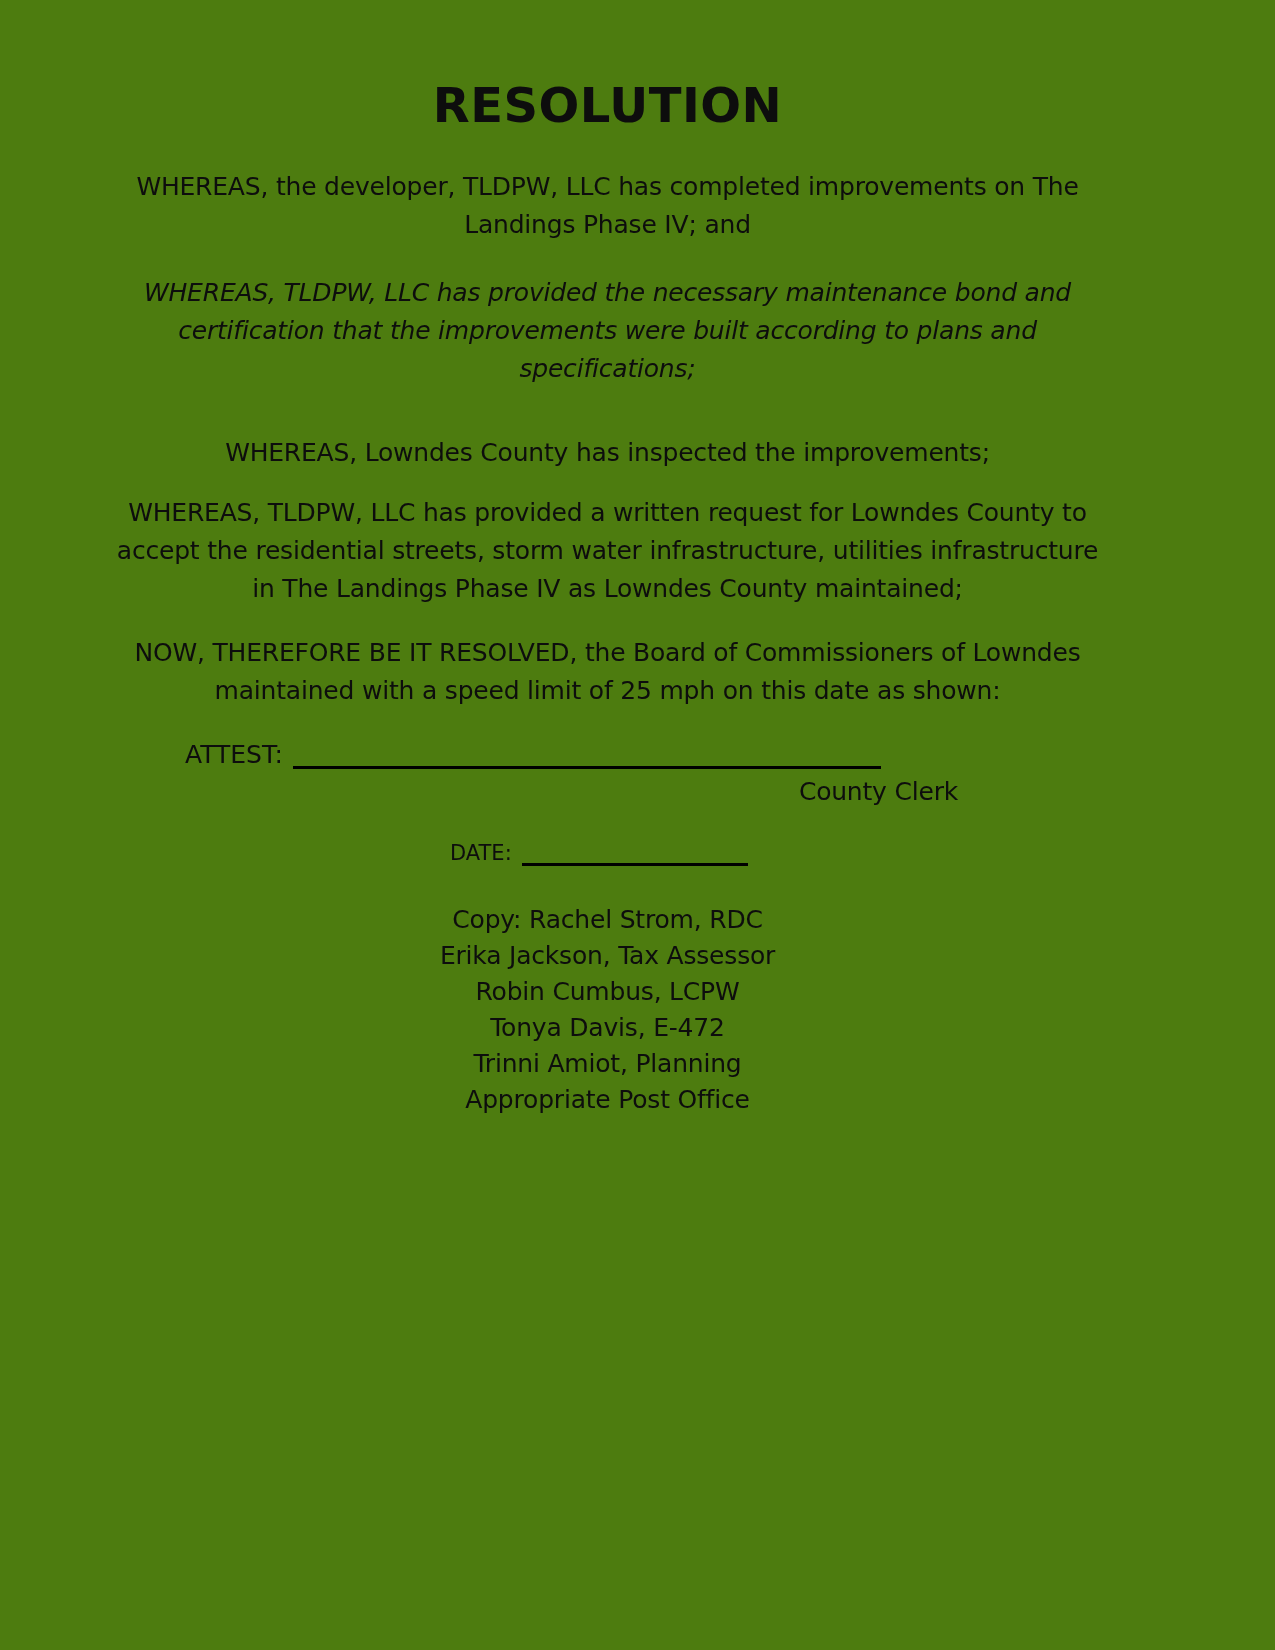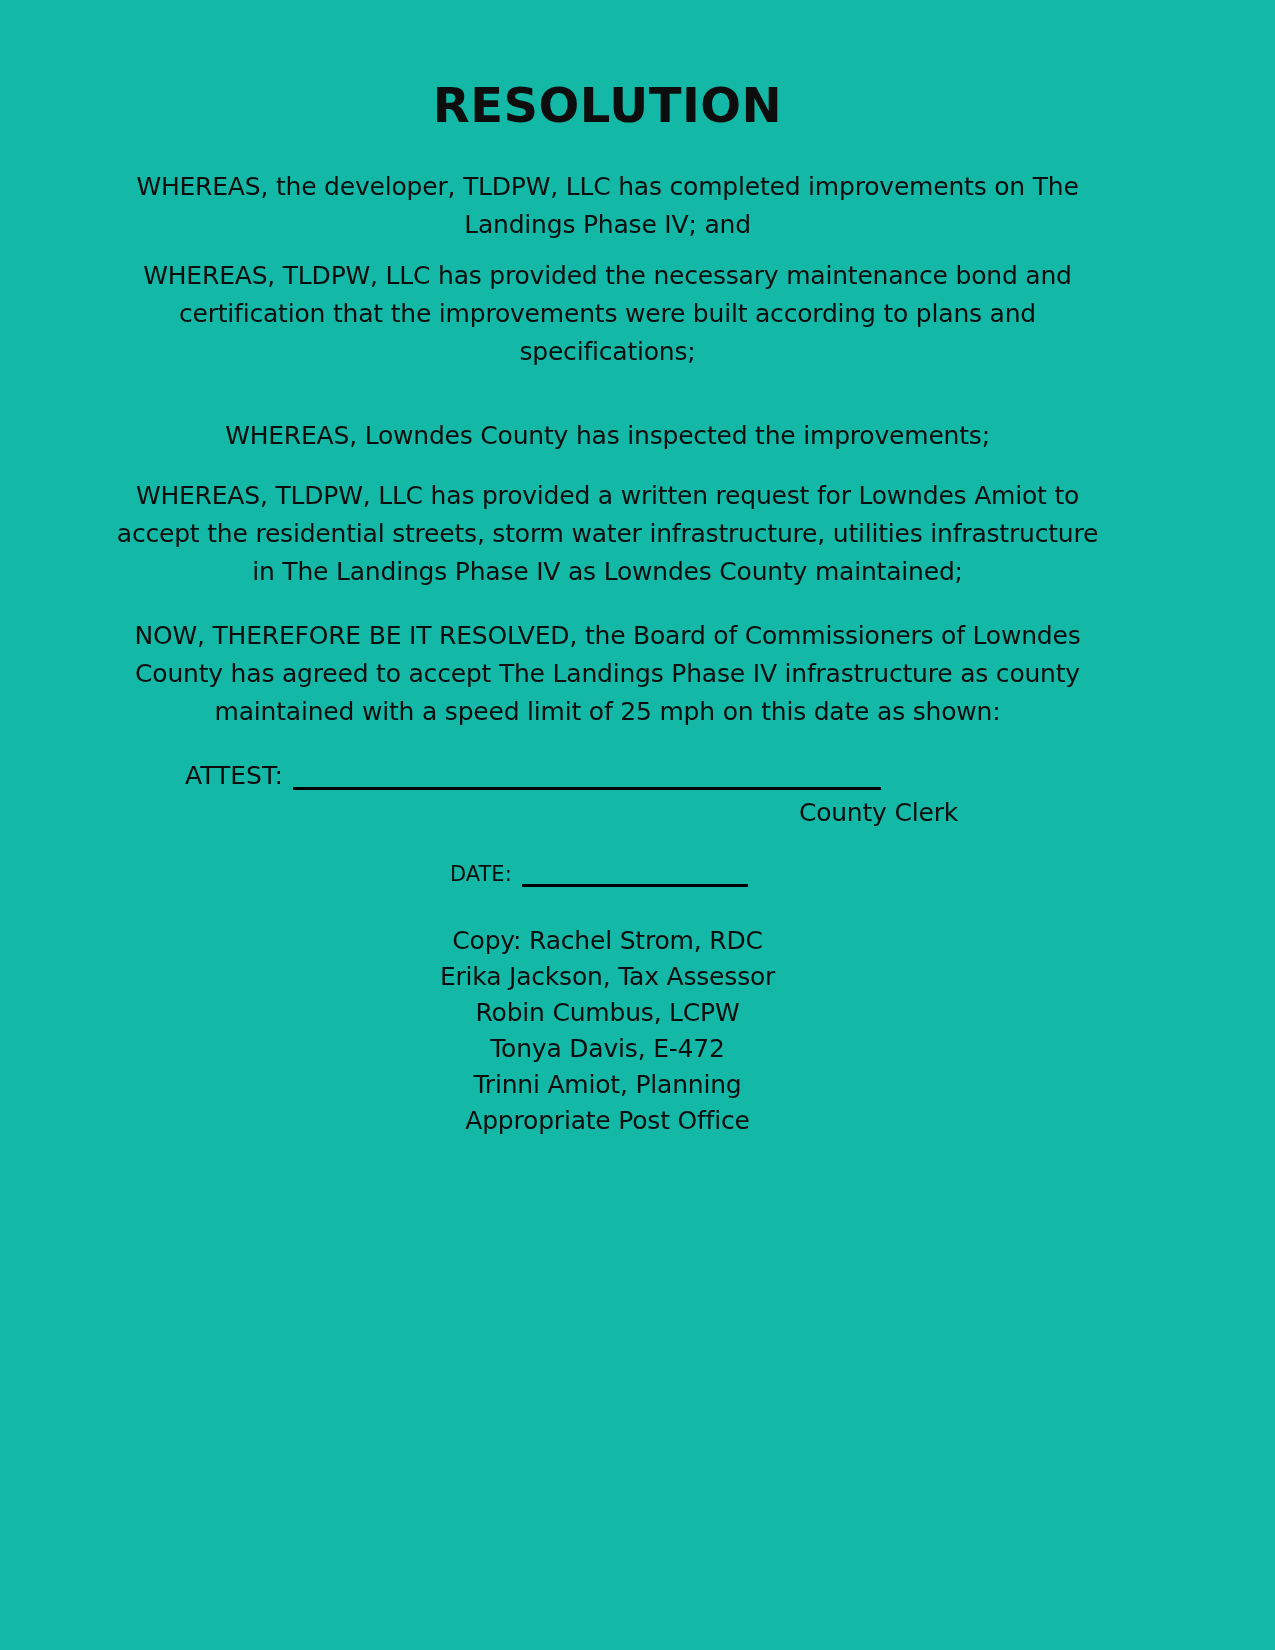--- a/index.html
+++ b/index.html
@@ -4,21 +4,21 @@
 <style>
   html, body {
     margin: 0;
     padding: 0;
     background: #ffffff;
   }
   .page {
     position: relative;
     width: 1275px;
     height: 1650px;
-    background: #14b8a6;
+    background: #4d7c0f;
     font-family: "DejaVu Sans", sans-serif;
     color: #0d0d0d;
     overflow: hidden;
   }
   .content {
     padding: 0 125px 0 65px; 
     text-align: center;
   }
   .title {
     margin: 0;
@@ -30,21 +30,21 @@
   }
   .para {
     font-size: 25px;
     line-height: 38px;
     letter-spacing: -0.2px;
   }
   .para div, .copy-block div {
     white-space: nowrap;
   }
   .p1 { margin-top: 34px; }
-  .p2 { margin-top: 13px; }
+  .p2 { margin-top: 30px; font-style: italic; }
   .p3 { margin-top: 46px; }
   .p4 { margin-top: 22px; }
   .p5 { margin-top: 26px; }
 
   .attest-row {
     margin-top: 26px;
     text-align: left;
     margin-left: 120px; 
     font-size: 25px;
     line-height: 38px;
@@ -102,28 +102,27 @@
         <div>WHEREAS, TLDPW, LLC has provided the necessary maintenance bond and</div>
         <div>certification that the improvements were built according to plans and</div>
         <div>specifications;</div>
       </div>
 
     <div class="para p3">
         <div>WHEREAS, Lowndes County has inspected the improvements;</div>
       </div>
 
     <div class="para p4">
-        <div>WHEREAS, TLDPW, LLC has provided a written request for Lowndes Amiot to</div>
+        <div>WHEREAS, TLDPW, LLC has provided a written request for Lowndes County to</div>
         <div>accept the residential streets, storm water infrastructure, utilities infrastructure</div>
         <div>in The Landings Phase IV as Lowndes County maintained;</div>
       </div>
 
     <div class="para p5">
         <div>NOW, THEREFORE BE IT RESOLVED, the Board of Commissioners of Lowndes</div>
-        <div>County has agreed to accept The Landings Phase IV infrastructure as county</div>
         <div>maintained with a speed limit of 25 mph on this date as shown:</div>
       </div>
 
     <div class="attest-row">
       <span class="label">ATTEST:</span><span class="sig-line attest-line"></span>
     </div>
 
     <div class="clerk-caption-wrap">
       <div class="caption">County Clerk</div>
     </div>

